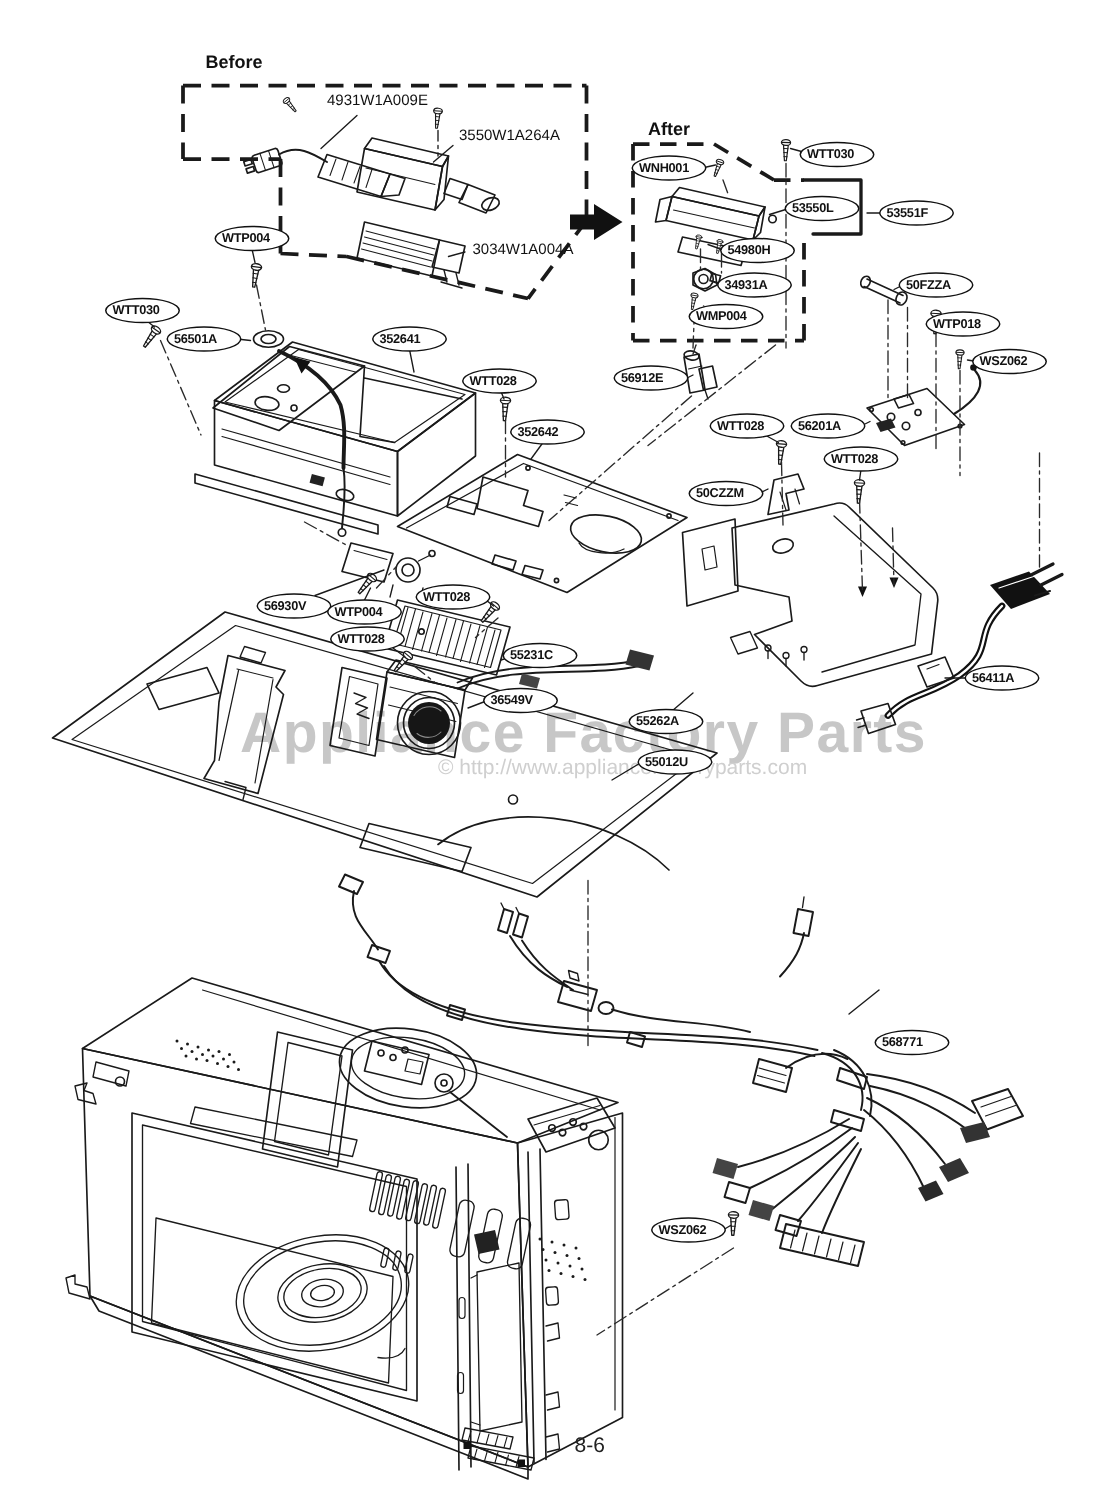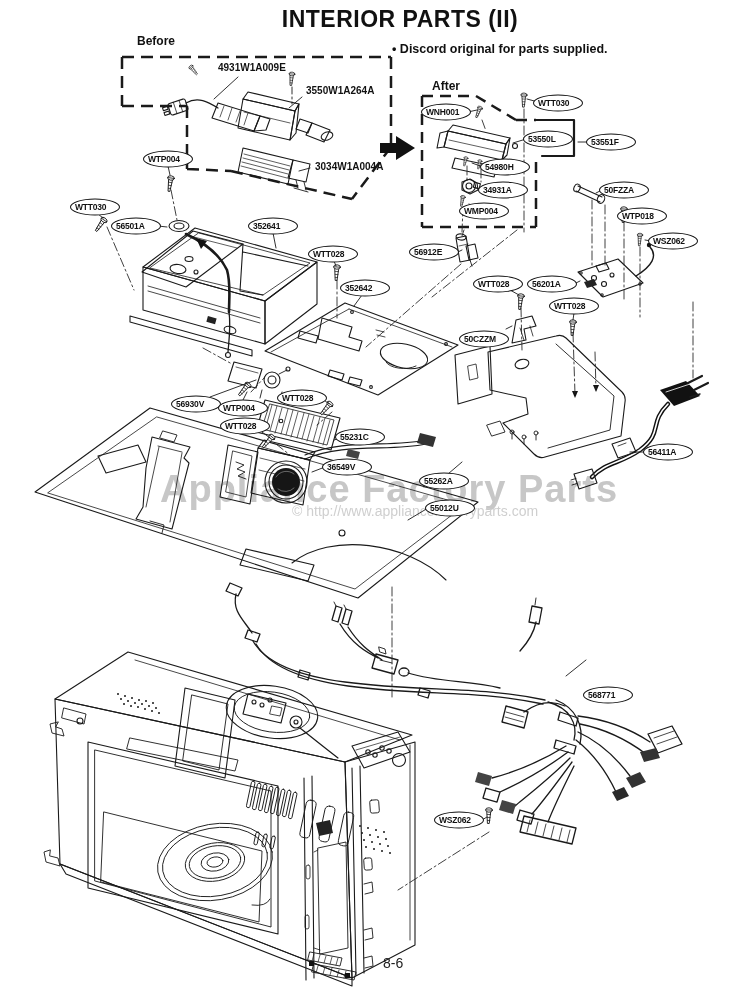--- a/index.html
+++ b/index.html
@@ -8,21 +8,21 @@
   .wm-big{position:absolute;left:160px;top:468px;font-size:38px;font-weight:bold;
           color:#c7c7c7;letter-spacing:1px;white-space:nowrap;z-index:1;}
   .wm-small{position:absolute;left:292px;top:503px;font-size:14px;color:#cfcfcf;
             white-space:nowrap;z-index:1;}
   svg.art{position:absolute;left:0;top:0;z-index:2;}
   .title{position:absolute;left:400px;top:6px;transform:translateX(-50%);
          font-size:23px;font-weight:bold;letter-spacing:0.5px;white-space:nowrap;z-index:3;}
   .seclabel{position:absolute;font-size:12px;font-weight:bold;z-index:3;}
   .notes{position:absolute;left:392px;top:40px;font-size:12.5px;font-weight:bold;
          line-height:18px;white-space:nowrap;z-index:3;}
-  .plabel{position:absolute;font-size:10px;font-weight:bold;white-space:nowrap;z-index:3;}
+  .plabel{position:absolute;font-size:10px;font-weight:normal;white-space:nowrap;z-index:3;}
   .co{position:absolute;transform:translate(-50%,-50%);min-width:40px;height:15px;
       line-height:15px;padding:0 4px;border:1.4px solid #111;border-radius:50%;
       background:#fff;font-size:8.5px;font-weight:bold;
       letter-spacing:-0.2px;white-space:nowrap;z-index:3;}
   .pageno{position:absolute;left:383px;top:955px;font-size:14px;color:#222;z-index:3;text-align:right;}
 </style>
 </head>
 <body>
 
 <div class="stage">
@@ -504,44 +504,42 @@
       <path d="M448,474 L462,462"></path>
       <path d="M428,508 L408,520"></path>
       <path d="M646,452 L630,452"></path>
       <path d="M586,660 L566,676"></path>
       <path d="M482,820 L487,817"></path>
     </g>
 
     </g>
   </svg>
 
-  <div class="title">INTERIOR PARTS (II)</div>
 
   <div class="seclabel" style="left:137px;top:34px">Before</div>
   <div class="seclabel" style="left:432px;top:79px">After</div>
 
   <div class="notes">
-    <div>• Discord original for parts supplied.</div>
   </div>
 
   <div class="plabel" style="left:218px;top:62px">4931W1A009E</div>
   <div class="plabel" style="left:306px;top:85px">3550W1A264A</div>
   <div class="plabel" style="left:315px;top:161px">3034W1A004A</div>
 
   <div class="co" style="left:168px;top:159px">WTP004</div>
   <div class="co" style="left:95px;top:207px">WTT030</div>
   <div class="co" style="left:136px;top:226px">56501A</div>
   <div class="co" style="left:273px;top:226px">352641</div>
   <div class="co" style="left:333px;top:254px">WTT028</div>
   <div class="co" style="left:365px;top:288px">352642</div>
   <div class="co" style="left:434px;top:252px">56912E</div>
   <div class="co" style="left:498px;top:284px">WTT028</div>
   <div class="co" style="left:552px;top:284px">56201A</div>
   <div class="co" style="left:574px;top:306px">WTT028</div>
-  <div class="co" style="left:484px;top:339px">50CZZM</div>
+  <div class="co" style="left:484px;top:329px">50CZZM</div>
   <div class="co" style="left:446px;top:112px">WNH001</div>
   <div class="co" style="left:558px;top:103px">WTT030</div>
   <div class="co" style="left:548px;top:139px">53550L</div>
   <div class="co" style="left:611px;top:142px">53551F</div>
   <div class="co" style="left:505px;top:167px">54980H</div>
   <div class="co" style="left:503px;top:190px">34931A</div>
   <div class="co" style="left:484px;top:211px">WMP004</div>
   <div class="co" style="left:624px;top:190px">50FZZA</div>
   <div class="co" style="left:642px;top:216px">WTP018</div>
   <div class="co" style="left:673px;top:241px">WSZ062</div>

